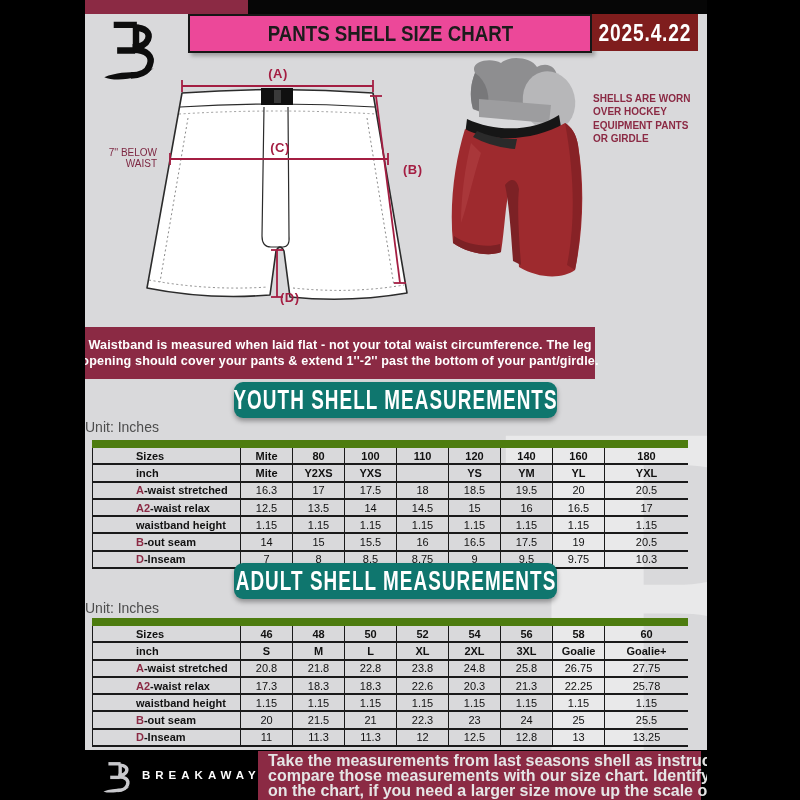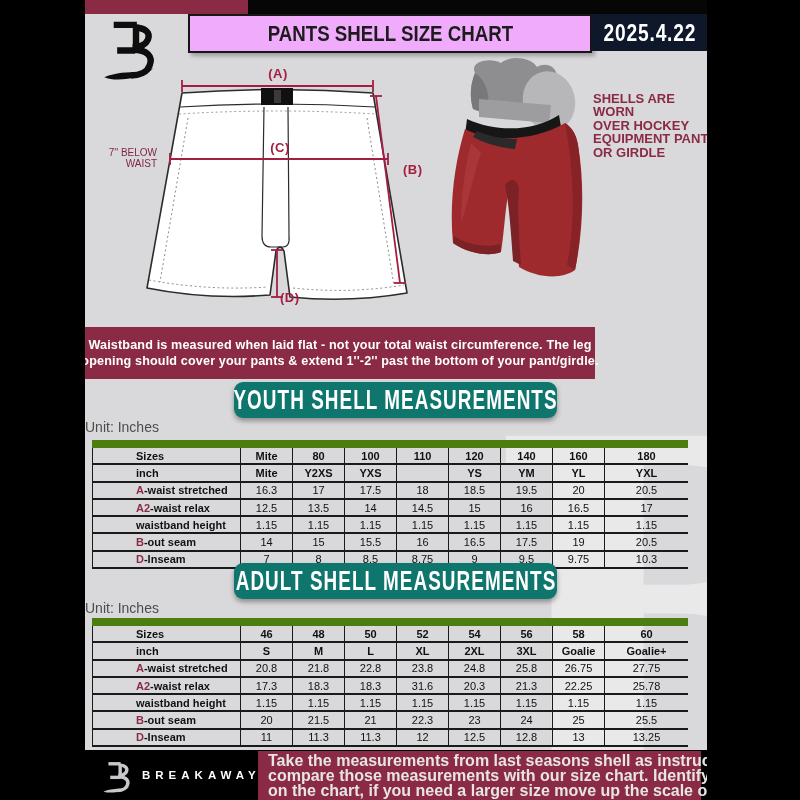--- a/index.html
+++ b/index.html
@@ -6,36 +6,36 @@
   body{width:800px;height:800px;background:#000;position:relative;overflow:hidden;
        font-family:"Liberation Sans",sans-serif;}
   .page{position:absolute;left:85px;top:0;width:622px;height:800px;background:#d9d9db;overflow:hidden;}
 
   
   .top-maroon{position:absolute;left:0;top:0;width:163px;height:14px;background:#8b2a44;}
   .top-black{position:absolute;left:163px;top:0;right:0;height:14px;background:#060606;}
 
   
   .logo-header{position:absolute;left:10px;top:12px;width:70px;height:72px;color:#0d0d0d;}
-  .title-bar{position:absolute;left:103px;top:14px;width:404px;height:39px;background:#f0abfc;
+  .title-bar{position:absolute;left:103px;top:14px;width:404px;height:39px;background:#ec4899;
              border:2px solid #161616;box-sizing:border-box;display:flex;align-items:center;
              justify-content:center;box-shadow:3px 3px 4px rgba(0,0,0,.28);}
   .title-bar span{font-weight:bold;font-size:22px;color:#1c1c1c;transform:scaleX(.85);white-space:nowrap;}
-  .date-box{position:absolute;left:507px;top:14px;width:115px;height:37px;background:#0f172a;
+  .date-box{position:absolute;left:507px;top:14px;width:106px;height:37px;background:#7f1d1d;
             display:flex;align-items:center;justify-content:center;}
   .date-box span{color:#fff;font-weight:bold;font-size:24px;transform:scaleX(.8);letter-spacing:1px;white-space:nowrap;}
 
   
   .diagram{position:absolute;left:48px;top:66px;width:300px;height:250px;}
   .mlabel{font:bold 13px "Liberation Sans",sans-serif;fill:#a41e42;letter-spacing:.5px;}
   .waist-note{position:absolute;left:20px;top:148px;width:52px;text-align:right;}
   .waist-note div{color:#7d2742;font-weight:normal;font-size:10px;line-height:10.8px;}
   .pants-photo{position:absolute;left:362px;top:57px;width:155px;height:240px;}
   .pants-note{position:absolute;left:508px;top:92px;width:125px;}
-  .pants-note div{color:#8b2a44;font-weight:bold;font-size:13px;line-height:13.4px;}
+  .pants-note div{color:#8b2a44;font-weight:bold;font-size:10px;line-height:13.4px;}
 
   
   .banner{position:absolute;left:0;top:327px;width:510px;height:52px;background:#8b2a44;
           display:flex;flex-direction:column;align-items:center;justify-content:center;}
   .banner div{color:#fff;font-size:12.6px;line-height:16.4px;font-weight:bold;letter-spacing:.15px;white-space:nowrap;}
 
   
   .section-heading{position:absolute;left:149px;width:323px;height:36px;background:#0f766e;border-radius:9px;
                    display:flex;align-items:center;justify-content:center;box-shadow:0 3px 5px rgba(0,0,0,.35);}
   .section-heading span{color:#fff;font-weight:bold;font-size:27px;transform:scale(.7,1.02);
@@ -300,21 +300,21 @@
       <div class="cell val">25.8</div>
       <div class="cell val">26.75</div>
       <div class="cell val">27.75</div>
       <div class="cell label">
         <span class="prefix">A2</span>
         <span>-waist relax</span>
       </div>
       <div class="cell val">17.3</div>
       <div class="cell val">18.3</div>
       <div class="cell val">18.3</div>
-      <div class="cell val">31.6</div>
+      <div class="cell val">22.6</div>
       <div class="cell val">20.3</div>
       <div class="cell val">21.3</div>
       <div class="cell val">22.25</div>
       <div class="cell val">25.78</div>
       <div class="cell label">
         <span>waistband height</span>
       </div>
       <div class="cell val">1.15</div>
       <div class="cell val">1.15</div>
       <div class="cell val">1.15</div>

